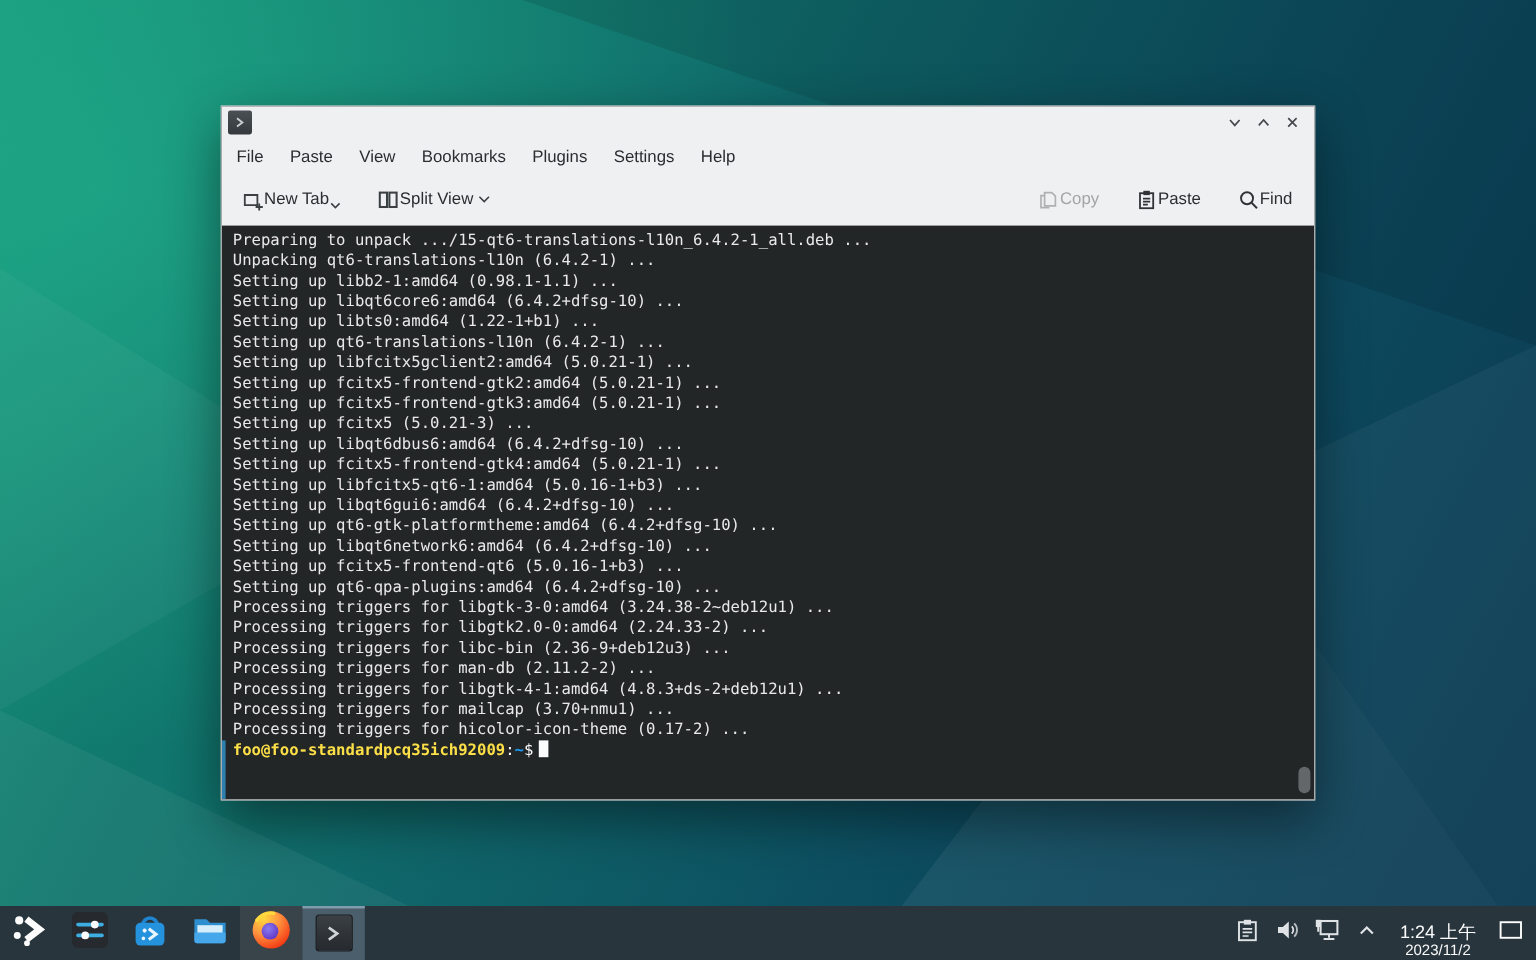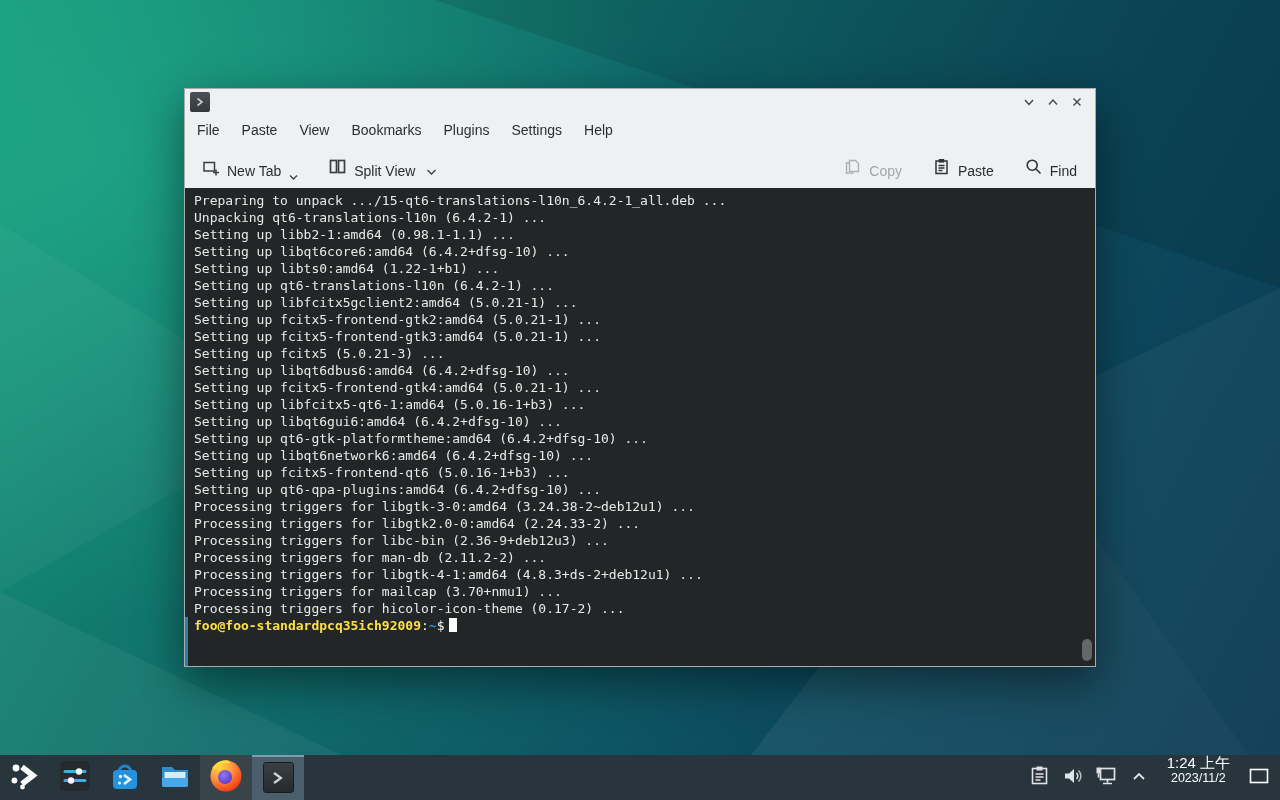--- a/index.html
+++ b/index.html
@@ -29,21 +29,21 @@
   .win-title { position:absolute; left:0; right:0; text-align:center; font-size:13.5px; color:#33363a; pointer-events:none; }
   .winbtns { margin-left:auto; display:flex; align-items:center; gap:4px; padding-right:8px; z-index:2; }
   .winbtn { width:20px; height:20px; display:flex; align-items:center; justify-content:center; }
 
   .menubar { height:33px; display:flex; align-items:center; padding-left:1px;
     font-size:14px; color:#2b2e31; flex:0 0 auto; }
   .menu-item { padding:0 11px; line-height:33px; }
 
   .toolbar { height:41px; display:flex; align-items:center; padding:0 16px;
     font-size:14px; color:#2b2e31; flex:0 0 auto; }
-  .tool-btn { display:flex; align-items:flex-end; gap:7px; margin-right:30px; }
+  .tool-btn { display:flex; align-items:flex-start; margin-right:30px; }
   .tool-btn:last-child { margin-right:2px; }
   .tool-spacer { flex:1; }
   .tool-btn.disabled { color:#a3a5a7; }
   .mini-caret { transform:translateY(5px); margin-left:1px; }
 
   
   .terminal { position:relative; flex:1; background:#232627; overflow:hidden;
     padding:4px 12px 12px 9px; font-family:"DejaVu Sans Mono", monospace;
     font-size:13px; line-height:17px; color:#e9e9e9; }
   .terminal pre { margin:0; font:inherit; white-space:pre; }
@@ -61,21 +61,21 @@
   
   .taskbar { position:absolute; left:0; bottom:0; width:1280px; height:45px;
     background:#29353d; display:flex; align-items:center; }
   .panel-btn { width:50px; height:45px; display:flex; align-items:center; justify-content:center; flex:0 0 auto; }
   .task-tile { width:52px; height:45px; display:flex; align-items:center; justify-content:center; flex:0 0 auto; }
   .task-tile.open   { background:rgba(255,255,255,.07); }
   .task-tile.active { background:#4b5e6b; box-shadow:inset 0 2px 0 rgba(173,205,224,.55); }
   .konsole-glyph { width:31px; height:31px; border-radius:3px;
     background:linear-gradient(#3a4045,#26292d); border:1px solid #191b1d;
     display:flex; align-items:center; justify-content:center; }
-  .tray { margin-left:auto; display:flex; align-items:flex-start; }
+  .tray { margin-left:auto; display:flex; align-items:flex-end; }
   .tray-btn { width:26px; height:45px; display:flex; align-items:center; justify-content:center; margin-right:7px; }
   .clock { text-align:center; color:#fcfcfc; margin:0 14px 0 8px; line-height:1.1; }
   .clock .time { font-size:15px; }
   .clock .date { font-size:12.5px; }
   .show-desktop { width:30px; height:45px; display:flex; align-items:center; justify-content:center; margin-right:6px; }
 </style>
 </head>
 <body>
 
 <div class="desktop">

